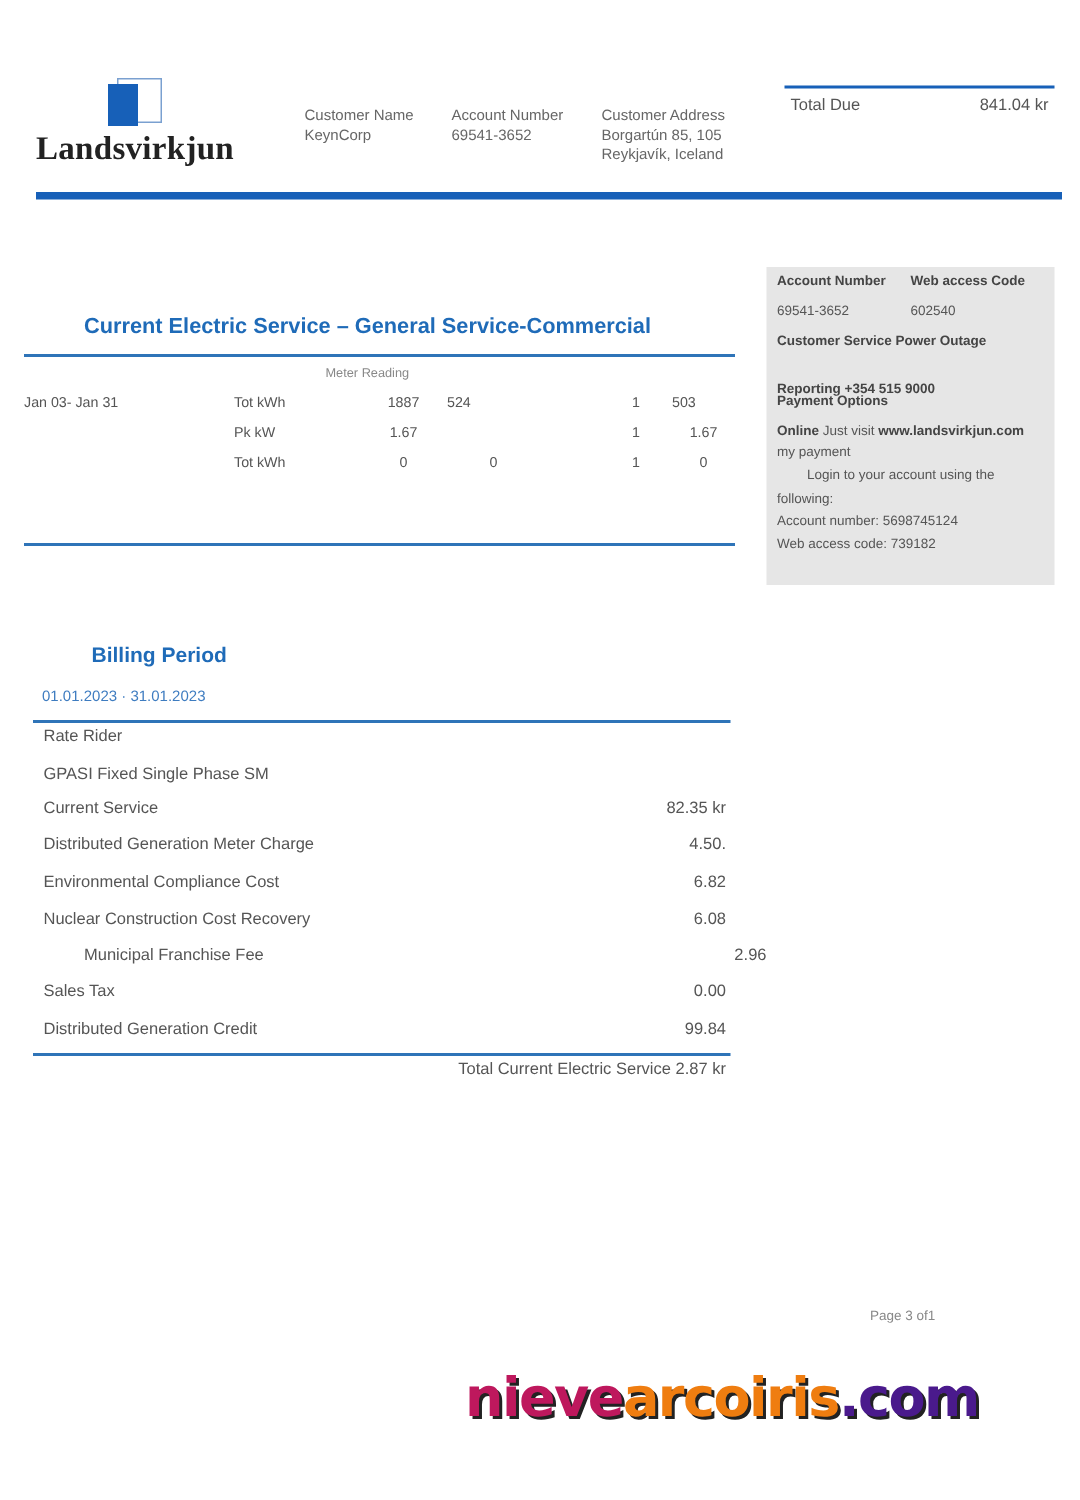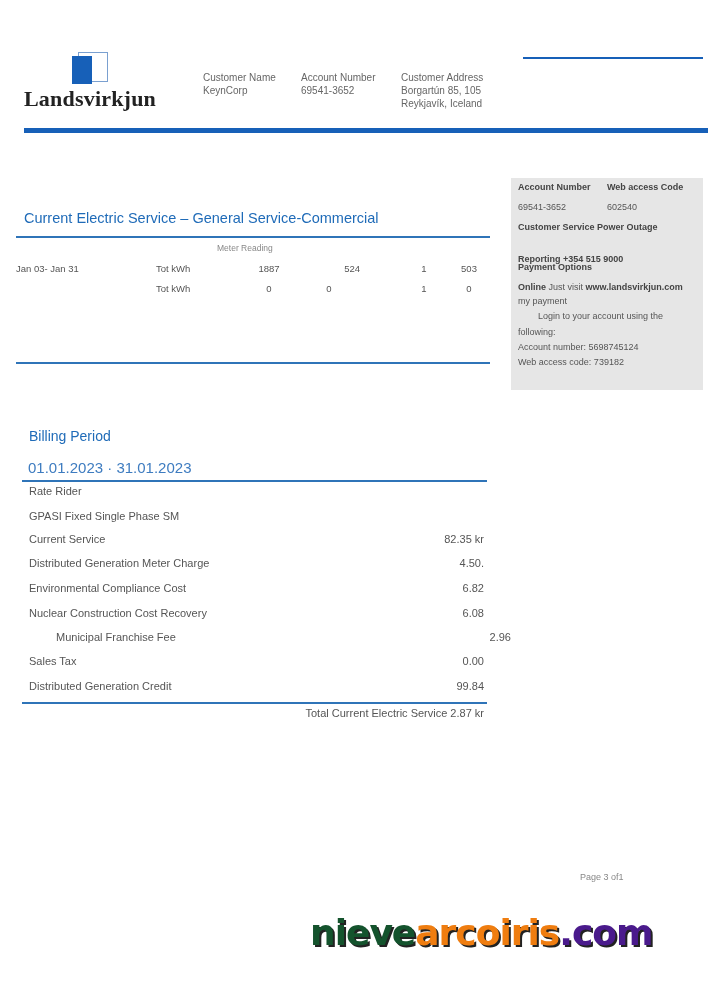--- a/index.html
+++ b/index.html
@@ -9,31 +9,31 @@
   .logo-box { left:70px; top:52px; width:38px; height:34px; }
   .logo-back { position:absolute; left:8px; top:0; width:28px; height:28px; border:1px solid #7aa0d0; background:#fff; }
   .logo-front { position:absolute; left:2px; top:4px; width:20px; height:28px; background:#1760b8; }
   .logo-text { left:24px; top:86px; font-family:"Liberation Serif", "DejaVu Serif", serif; font-weight:bold;
                font-size:22px; color:#222; letter-spacing:0.2px; }
   .hdr-lbl { font-size:10px; color:#666; line-height:13px; }
   .hdr-rule { left:24px; top:128px; width:684px; height:5px; background:#1760b8; }
   .pay-box { left:523px; top:56px; width:180px; }
   .pay-row { display:flex; justify-content:space-between; font-size:11px; color:#555; padding:0 4px; height:17px; line-height:17px; }
   .pay-sep { height:2px; background:#1760b8; margin:1px 0 3px; }
-  .title-blue { color:#1f6bb8; font-weight:normal; }
+  .title-blue { color:#1f6bb8; font-weight:bold;margin-left:32px; }
   .section-title { left:24px; top:210px; font-size:14.5px; }
   .rule-blue { background:#2f74b8; height:2px; }
   table.meter { position:absolute; left:16px; top:242px; width:474px; border-collapse:collapse; font-size:9.5px; color:#555; }
   table.meter td, table.meter th { padding:0; height:20px; font-weight:normal; }
   table.meter th { font-size:7.5px; color:#444; font-weight:bold; height:14px; }
   .sidebar { left:511px; top:178px; width:192px; height:212px; background:#e6e6e6; font-size:9px; color:#555; }
   .sb-line { position:absolute; left:7px; white-space:nowrap; }
   .sb-b { font-weight:bold; color:#444; }
   .billing-title { left:29px; top:428px; font-size:14px; }
-  .billing-dates { left:28px; top:459px; font-size:15px; color:#3e7cc0; }
+  .billing-dates { left:28px; top:459px; font-size:10px; color:#3e7cc0; }
   .bill-row { position:absolute; left:29px; width:455px; display:flex; justify-content:space-between; font-size:11px; color:#555; }
   .total-line { left:280px; top:707px; width:204px; text-align:right; font-size:11px; color:#555; }
   .page-no { left:580px; top:872px; font-size:9px; color:#888; }
   .wm { left:310px; top:912px; font-family:"DejaVu Sans", sans-serif; font-weight:bold; font-size:36px; letter-spacing:-1px;
         text-shadow:2px 2px 0 #222; }
 </style>
 </head>
 <body>
 
 <div class="abs logo-box">
@@ -51,20 +51,24 @@
   <div>69541-3652</div>
 </div>
 <div class="abs hdr-lbl" style="left:401px;top:71px;">
   <div>Customer Address</div>
   <div>Borgartún 85, 105</div>
   <div>Reykjavík, Iceland</div>
 </div>
 
 <div class="abs pay-box">
   <div class="pay-sep"></div>
+  <div class="pay-row">
+    <span>Total Due</span>
+    <span>841.04  kr</span>
+  </div>
 </div>
 
 <div class="abs hdr-rule"></div>
 
 <div class="abs title-blue section-title">Current Electric Service – General Service-Commercial</div>
 <div class="abs rule-blue" style="left:16px;top:236px;width:474px;"></div>
 <div class="abs" style="left:217px;top:243px;font-size:8.5px;color:#888;">Meter Reading</div>
 
 <table class="meter" style="top:258px;">
   <colgroup>
@@ -76,24 +80,34 @@
       <col style="width:40px">
       <col style="width:48px">
       <col style="width:42px">
   </colgroup>
   <tbody>
   <tr>
     <td>Jan 03- Jan 31</td>
     <td></td>
     <td>Tot kWh</td>
     <td style="text-align:center">1887</td>
-    <td style="text-align:right">524</td>
+    <td style="text-align:left">524</td>
     <td style="text-align:center"></td>
     <td style="text-align:center">1</td>
-    <td style="text-align:center">503</td>
+    <td style="text-align:left">503</td>
+  </tr>
+  <tr>
+    <td></td>
+    <td></td>
+    <td>Pk kW</td>
+    <td style="text-align:center">1.67</td>
+    <td style="text-align:center"></td>
+    <td style="text-align:center"></td>
+    <td style="text-align:center">1</td>
+    <td style="text-align:center">1.67</td>
   </tr>
   <tr>
     <td></td>
     <td></td>
     <td>Tot kWh</td>
     <td style="text-align:center">0</td>
     <td style="text-align:center">0</td>
     <td style="text-align:center"></td>
     <td style="text-align:center">1</td>
     <td style="text-align:center">0</td>
@@ -162,14 +176,14 @@
     <span>Distributed Generation Credit</span>
     <span>99.84</span>
   </div>
 
 <div class="abs rule-blue" style="left:22px;top:702px;width:465px;"></div>
 <div class="abs total-line">Total Current Electric Service 2.87 kr</div>
 
 <div class="abs page-no">Page 3 of1</div>
 
 <div class="abs wm">
-  <span style="color:#14532d">nieve</span><span style="color:#ef7d10">arcoiris</span><span style="color:#4a1a8c">.com</span>
+  <span style="color:#be185d">nieve</span><span style="color:#ef7d10">arcoiris</span><span style="color:#4a1a8c">.com</span>
 </div>
 
 </body></html>

